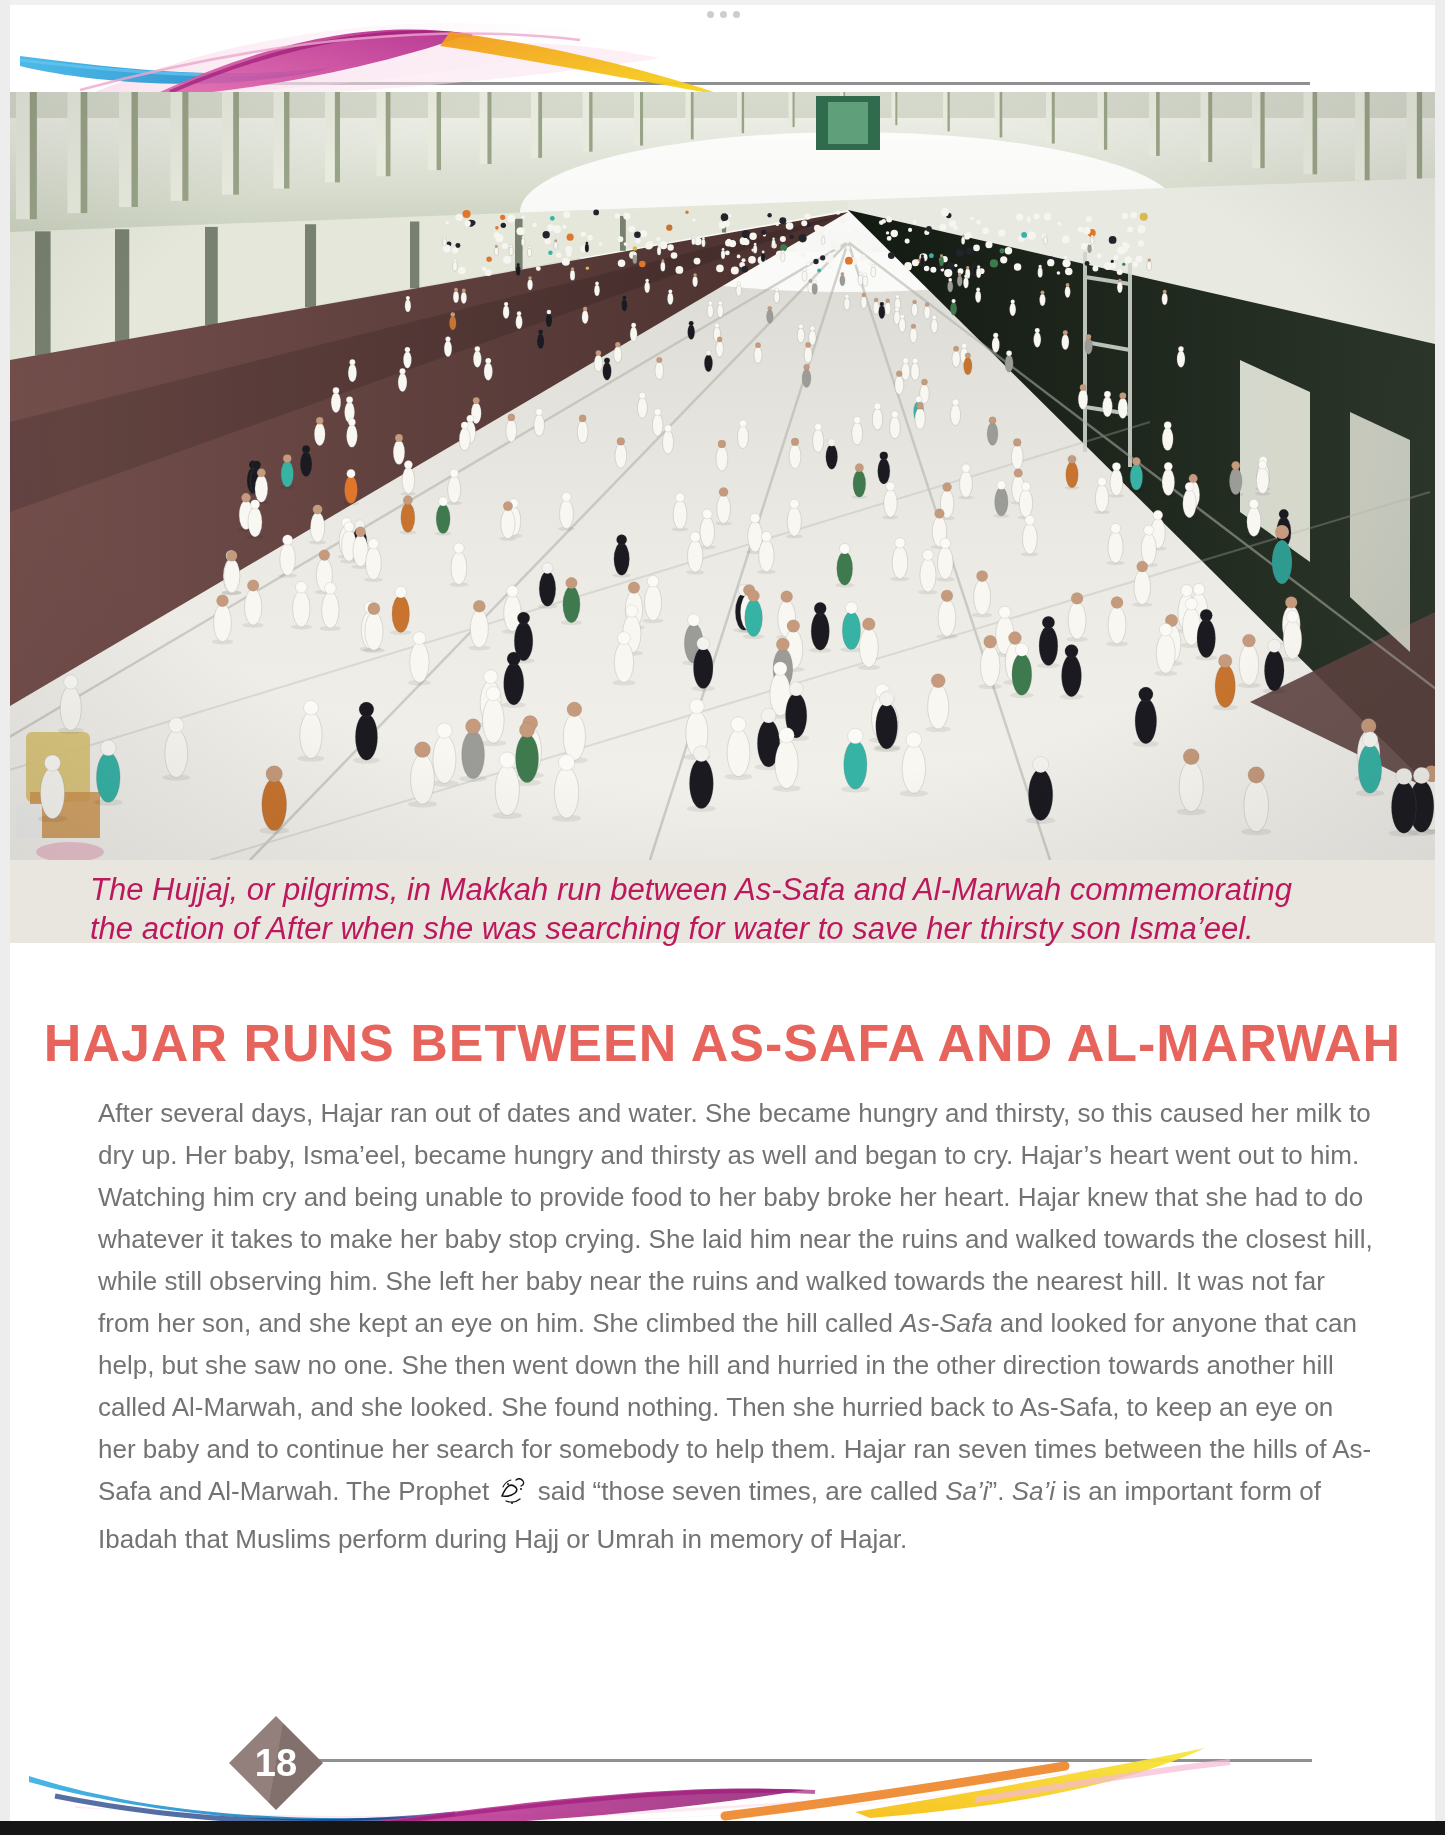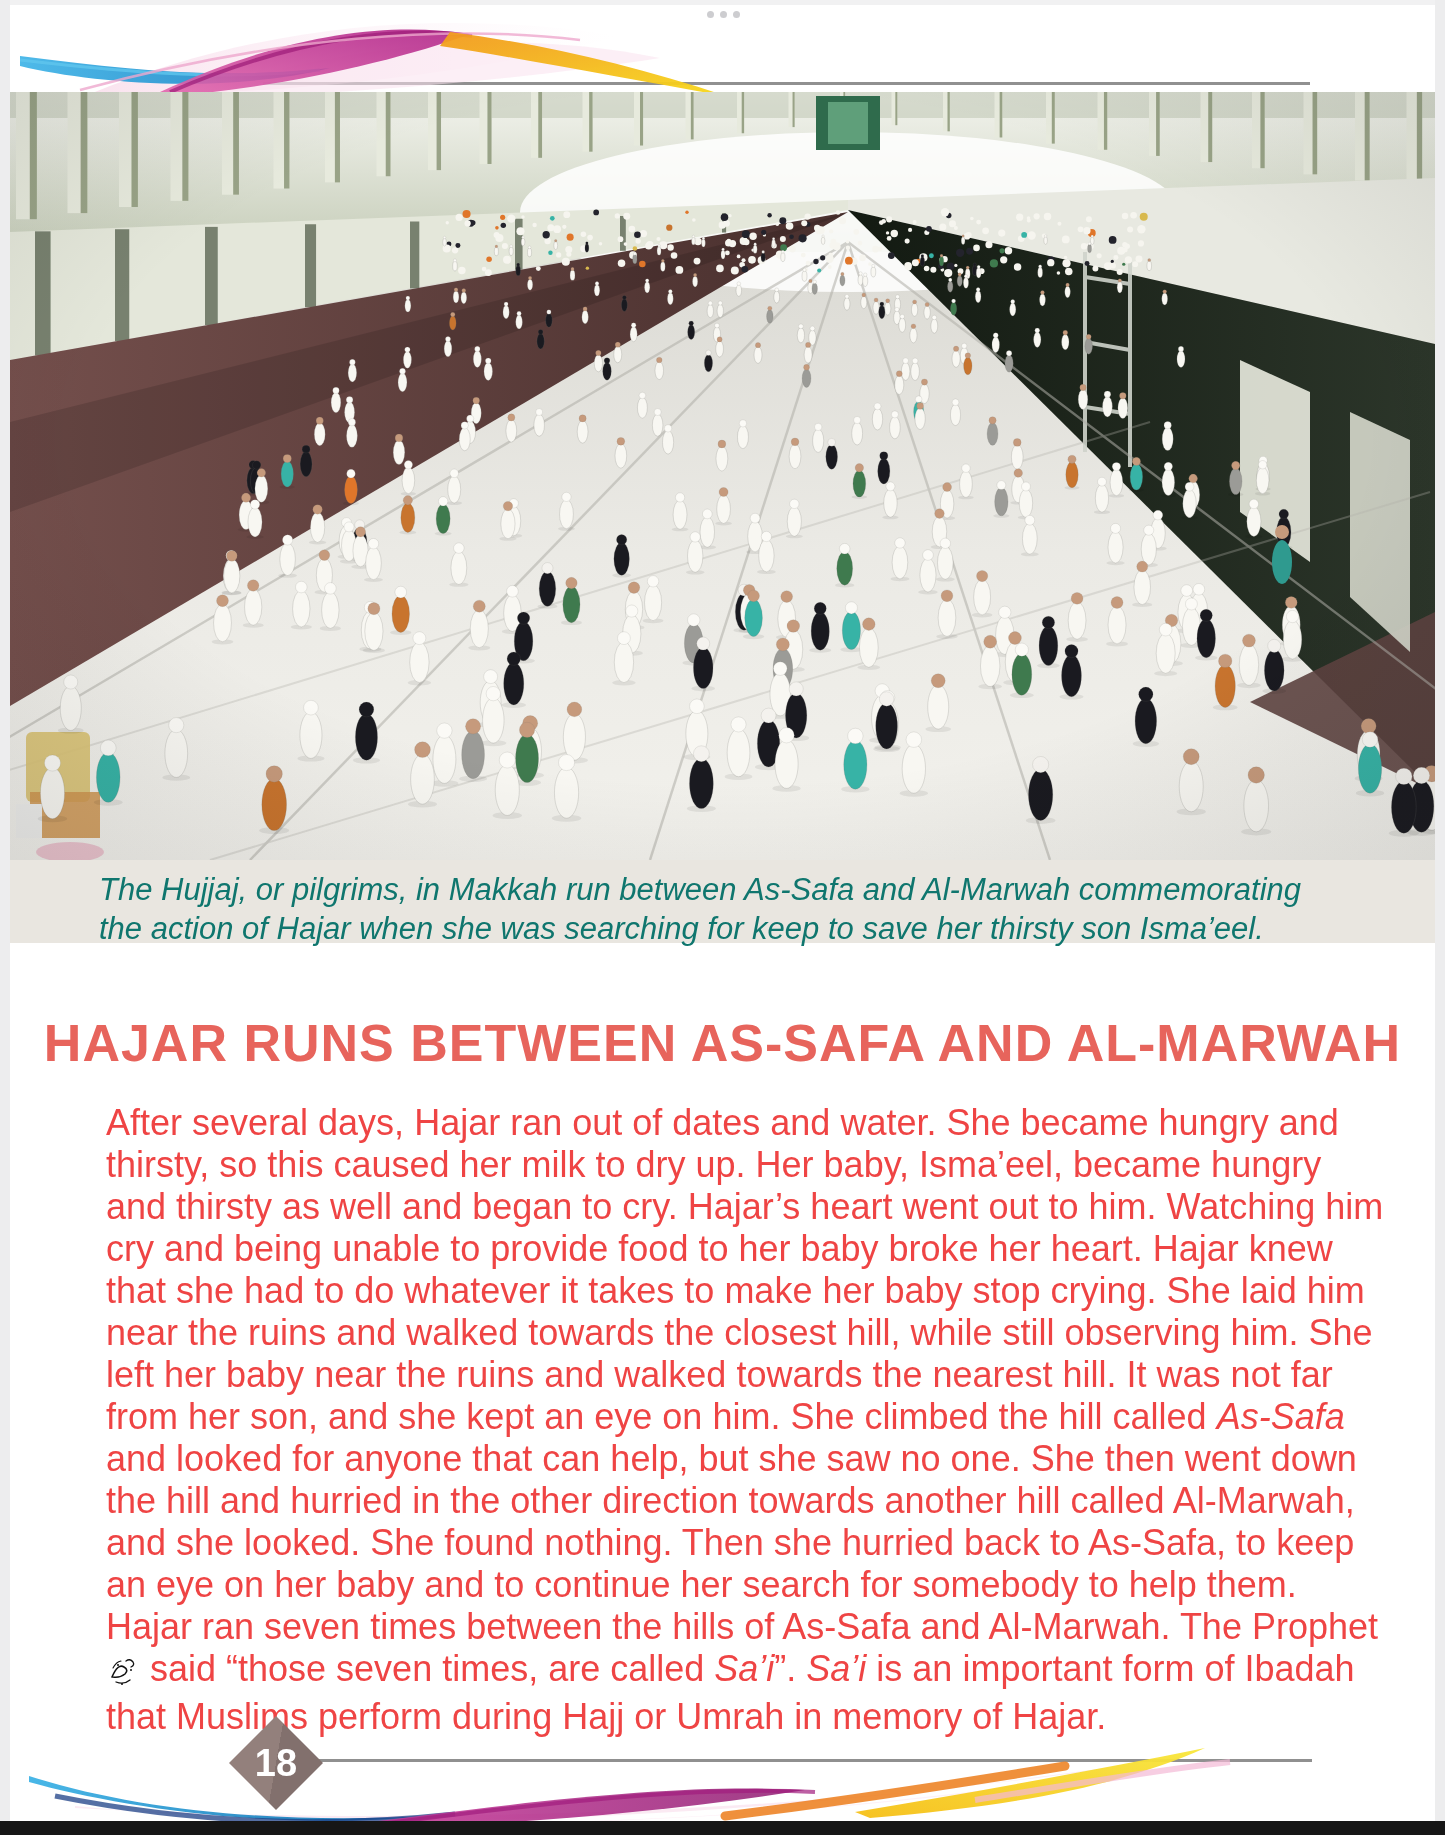--- a/index.html
+++ b/index.html
@@ -18,28 +18,28 @@
   .rule-top{left:263px;top:82px;width:1047px;}
   .rule-bottom{left:300px;top:1759px;width:1012px;}
 
   .swoosh-top{position:absolute;left:20px;top:6px;width:710px;height:92px;}
   .swoosh-bottom{position:absolute;left:25px;top:1740px;width:1215px;height:86px;}
 
   .photo{position:absolute;left:10px;top:92px;width:1425px;height:768px;overflow:hidden;}
   .photo svg{display:block;width:100%;height:100%;}
 
   .caption-band{position:absolute;left:10px;top:860px;width:1425px;height:83px;background:#e9e6e0;}
-  .caption-text{position:absolute;left:89px;top:10px;width:1300px;
-                font-size:31px;line-height:39px;font-style:italic;color:#0f766e;}
+  .caption-text{position:absolute;left:80px;top:10px;width:1300px;
+                font-size:31px;line-height:39px;font-style:italic;color:#be185d;}
 
   .heading{position:absolute;left:0;top:978px;width:1445px;text-align:center;
            font-size:52px;font-weight:bold;letter-spacing:1px;color:#e7645c;}
 
-  .body-text{position:absolute;left:106px;top:1066px;width:1278px;
-             font-size:36px;line-height:42px;color:#ef4444;}
+  .body-text{position:absolute;left:98px;top:1066px;width:1278px;
+             font-size:26px;line-height:42px;color:#737373;}
   .seg-italic{font-style:italic;}
   .pbuh{display:inline-block;vertical-align:-6px;margin:0 2px;}
 
   .diamond{position:absolute;left:229px;top:1716px;width:94px;height:94px;
            background:linear-gradient(100deg,#93807c 50%,#82706d 50%);
            clip-path:polygon(50% 0,100% 50%,50% 100%,0 50%);
            display:flex;align-items:center;justify-content:center;}
   .diamond span{color:#fff;font-size:38px;font-weight:700;}
 </style>
 </head>
@@ -1205,21 +1205,21 @@
         </g>
       <ellipse cx="1272" cy="470" rx="10" ry="22" fill="#2f9a8f"></ellipse>
       <circle cx="1272" cy="440" r="7" fill="#c69a7c"></circle>
       <rect x="0" y="0" width="1425" height="768" fill="url(#vignG)"></rect>
     </svg>
   </div>
 
   <div class="caption-band">
     <div class="caption-text">
       <div>The Hujjaj, or pilgrims, in Makkah run between As-Safa and Al-Marwah commemorating</div>
-      <div>the action of Hajar when she was searching for keep to save her thirsty son Isma’eel.</div>
+      <div>the action of After when she was searching for water to save her thirsty son Isma’eel.</div>
     </div>
   </div>
 
   <h1 class="heading" style="color: rgb(231, 100, 92);">HAJAR RUNS BETWEEN AS-SAFA AND AL-MARWAH</h1>
 
   <p class="body-text"><span>After several days, Hajar ran out of dates and water. She became hungry and thirsty, so this caused her milk to dry up. Her baby, Isma’eel, became hungry and thirsty as well and began to cry. Hajar’s heart went out to him. Watching him cry and being unable to provide food to her baby broke her heart. Hajar knew that she had to do whatever it takes to make her baby stop crying. She laid him near the ruins and walked towards the closest hill, while still observing him. She left her baby near the ruins and walked towards the nearest hill. It was not far from her son, and she kept an eye on him. She climbed the hill called </span><span class="seg-italic">As-Safa</span><span> and looked for anyone that can help, but she saw no one. She then went down the hill and hurried in the other direction towards another hill called Al-Marwah, and she looked. She found nothing. Then she hurried back to As-Safa, to keep an eye on her baby and to continue her search for somebody to help them. Hajar ran seven times between the hills of As-Safa and Al-Marwah. The Prophet </span><span class="pbuh"><svg width="30" height="32" viewBox="0 0 30 32">
           <g fill="none" stroke="#111" stroke-linecap="round">
             <path d="M4 22 q6 -14 12 -10 q5 3 1 7 q-5 4 -12 3" stroke-width="1.6"></path>
             <path d="M8 27 q8 3 14 -2" stroke-width="1.3"></path>
             <path d="M18 6 q4 -3 7 1 q2 3 -2 5" stroke-width="1.3"></path>

